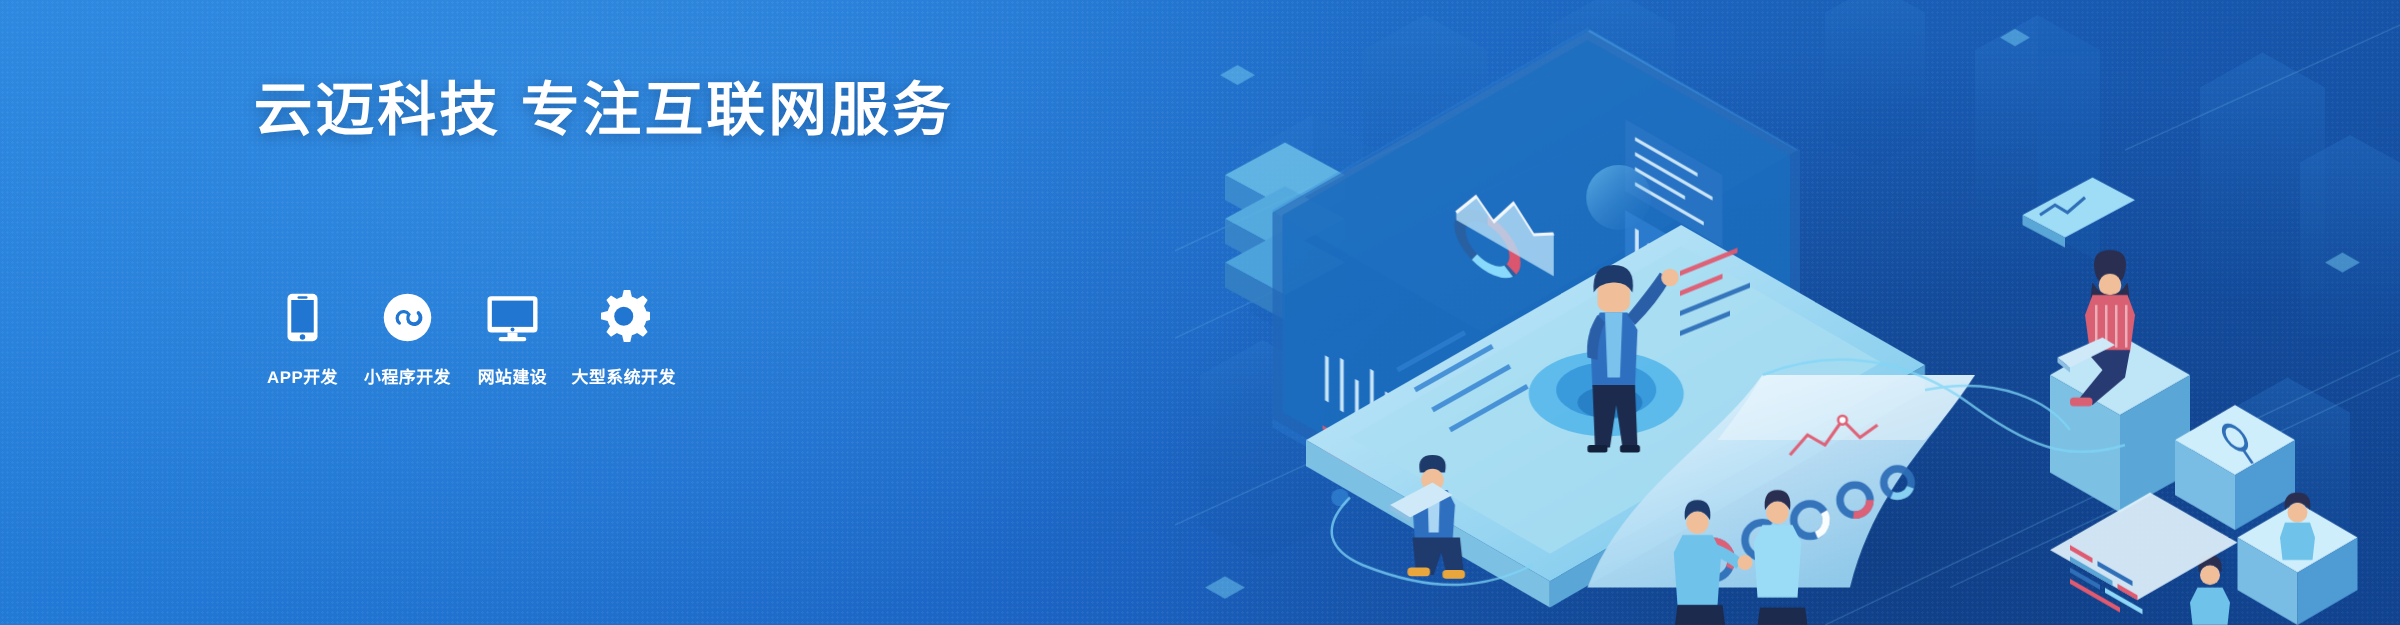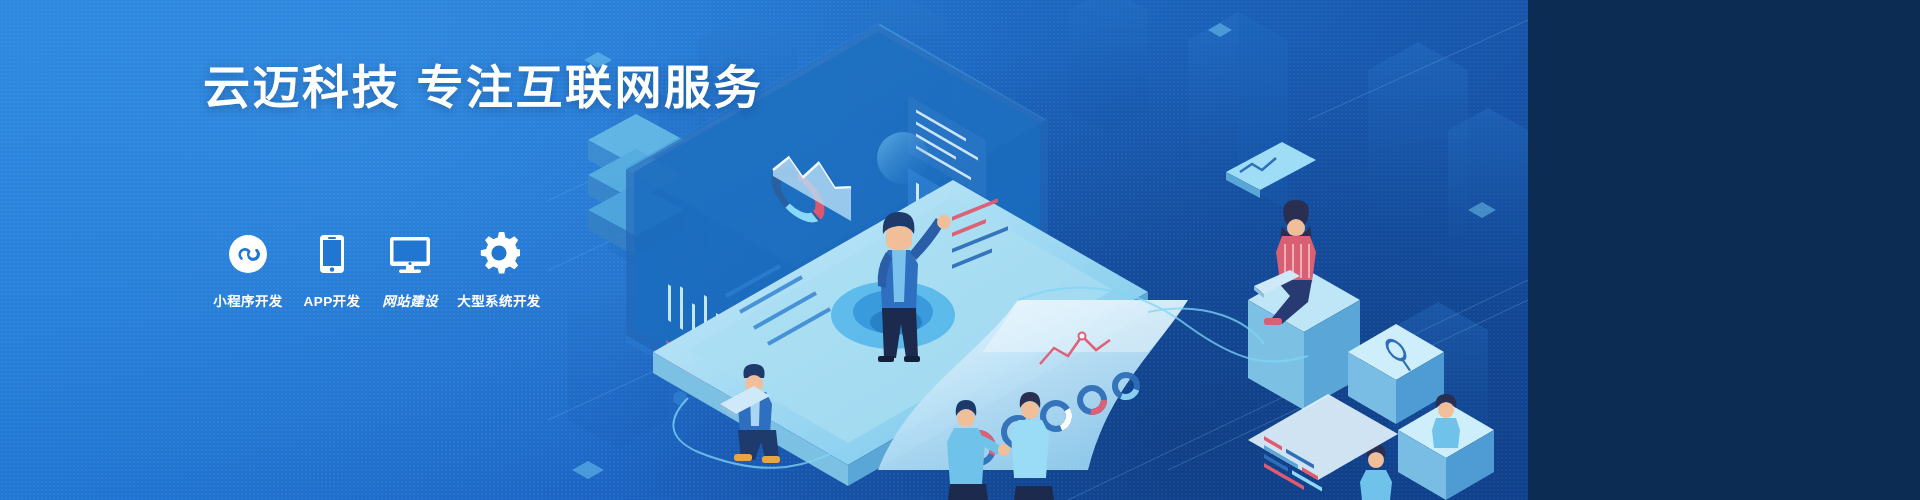--- a/index.html
+++ b/index.html
@@ -1,20 +1,20 @@
 <!DOCTYPE html>
 <html lang="zh-CN"><head>
 <meta charset="utf-8">
 <title>云迈科技 Banner</title>
 <style>
   html,body{margin:0;padding:0;background:#0c2c54;}
   *{box-sizing:border-box;}
   .banner{
     position:relative;
-    width:1528px;height:500px;
+    width:1920px;height:500px;
     overflow:hidden;
     font-family:"Liberation Sans","DejaVu Sans",sans-serif;
     background:
       radial-gradient(ellipse 1100px 700px at 22% 18%, rgba(58,146,227,0.55) 0%, rgba(58,146,227,0) 62%),
       radial-gradient(ellipse 900px 620px at 78% 88%, rgba(12,48,108,0.55) 0%, rgba(12,48,108,0) 65%),
       linear-gradient(150deg, #2c85dd 0%, #2176d2 32%, #1b64c4 62%, #1450aa 100%);
   }
   
   .texture{
     position:absolute;inset:0;
@@ -384,45 +384,45 @@
 
   <div class="texture"></div>
   <div class="vignette"></div>
 
   <div class="content">
     <h1 class="headline">云迈科技 专注互联网服务</h1>
   </div>
 
   <div class="services">
 
-    <div class="svc" style="width:90px;">
-      <span class="svc-ico">
-        <svg width="40" height="40" viewBox="0 0 40 40">
-          <circle cx="20" cy="20" r="19" fill="#ffffff"></circle>
-          <path d="M13.5,24.5 a5.2,5.2 0 1 1 7.6,-7 a5.2,5.2 0 1 0 7.6,-1.2" fill="none" stroke="#2176d2" stroke-width="2.6" stroke-linecap="round"></path>
-          <path d="M28.7,16.3 a5.2,5.2 0 1 1 -7.6,7.2" fill="none" stroke="#2176d2" stroke-width="2.6" stroke-linecap="round"></path>
-        </svg>
-      </span>
-      <span class="svc-label">小程序开发</span>
-    </div>
-
     <div class="svc" style="width:78px;">
       <span class="svc-ico">
         <svg width="26" height="40" viewBox="0 0 26 40">
           <rect x="1" y="1" width="24" height="38" rx="4" fill="#ffffff"></rect>
           <rect x="4" y="6" width="18" height="26" fill="#2176d2"></rect>
           <rect x="9" y="3" width="8" height="2" rx="1" fill="#2176d2"></rect>
           <circle cx="13" cy="35.5" r="2.2" fill="#2176d2"></circle>
         </svg>
       </span>
       <span class="svc-label">APP开发</span>
     </div>
 
-
-    <div class="svc" style="width:78px;font-style:italic;">
+    <div class="svc" style="width:90px;">
+      <span class="svc-ico">
+        <svg width="40" height="40" viewBox="0 0 40 40">
+          <circle cx="20" cy="20" r="19" fill="#ffffff"></circle>
+          <path d="M13.5,24.5 a5.2,5.2 0 1 1 7.6,-7 a5.2,5.2 0 1 0 7.6,-1.2" fill="none" stroke="#2176d2" stroke-width="2.6" stroke-linecap="round"></path>
+          <path d="M28.7,16.3 a5.2,5.2 0 1 1 -7.6,7.2" fill="none" stroke="#2176d2" stroke-width="2.6" stroke-linecap="round"></path>
+        </svg>
+      </span>
+      <span class="svc-label">小程序开发</span>
+    </div>
+
+
+    <div class="svc" style="width:78px;">
       <span class="svc-ico">
         <svg width="42" height="38" viewBox="0 0 42 38">
           <rect x="1" y="1" width="40" height="29" rx="3" fill="#ffffff"></rect>
           <rect x="4.5" y="4.5" width="33" height="21" fill="#2176d2"></rect>
           <circle cx="21" cy="27.5" r="1.6" fill="#2176d2"></circle>
           <rect x="17" y="30" width="8" height="4" fill="#ffffff"></rect>
           <rect x="10" y="33.5" width="22" height="3.5" rx="1.7" fill="#ffffff"></rect>
         </svg>
       </span>
       <span class="svc-label">网站建设</span>

